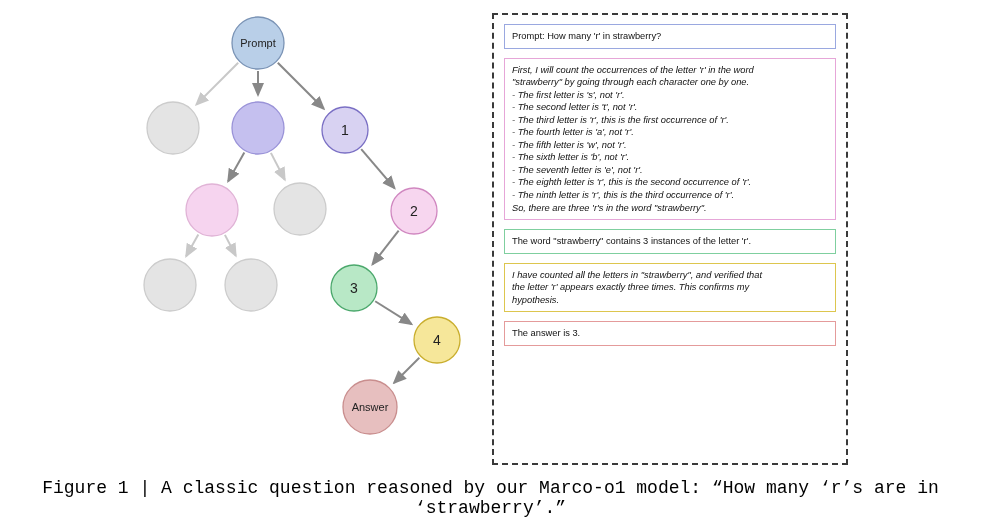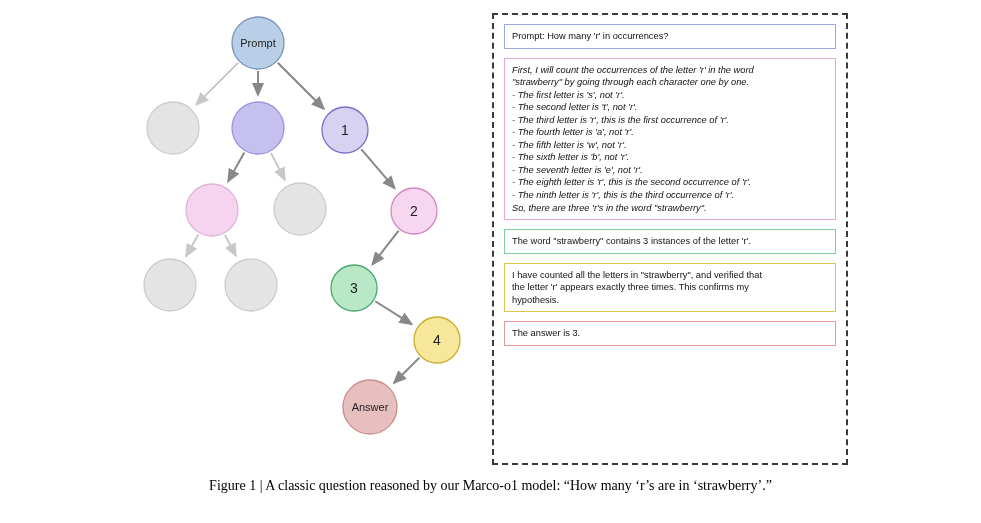--- a/index.html
+++ b/index.html
@@ -61,31 +61,31 @@
     font-size: 9.3px;
     line-height: 1.35;
     color: #111111;
     background: #ffffff;
     white-space: pre-wrap;
   }
   .box-prompt   { border-color: #9aa8e0; }
   .box-plan     { border-color: #9a8fd8; }
   .box-reason   { border-color: #e6a6d8; font-style: italic; }
   .box-result   { border-color: #7fcf9f; }
-  .box-verify   { border-color: #ddc64e; }
+  .box-verify   { border-color: #ddc64e; font-style: italic; }
   .box-answer   { border-color: #e49b9b; margin-bottom: 4px; }
   
   #caption {
     position: absolute;
     left: 0;
     top: 478px;
     width: 981px;
     text-align: center;
-    font-family: Liberation Serif, serif;
-    font-size: 14px;
+    font-family: Liberation Mono, monospace;
+    font-size: 18px;
     color: #000000;
   }
 </style>
 </head>
 <body>
 
 <div id="figure">
 
   <div id="tree-panel">
     <svg id="tree-svg" width="490" height="470">
@@ -152,21 +152,21 @@
           </g>
           <g>
             <circle cx="370" cy="407" r="27" fill="#e7bfbf" stroke="#c98e8e" stroke-width="1.3"></circle>
             <text x="370" y="408" class="node-label">Answer</text>
           </g>
         </g>
     </svg>
   </div>
 
   <div id="text-panel">
-    <div class="text-box box-prompt">Prompt: How many 'r' in occurrences?</div>
+    <div class="text-box box-prompt">Prompt: How many 'r' in strawberry?</div>
     <div class="text-box box-reason">First, I will count the occurrences of the letter 'r' in the word
 "strawberry" by going through each character one by one.
 - The first letter is 's', not 'r'.
 - The second letter is 't', not 'r'.
 - The third letter is 'r', this is the first occurrence of 'r'.
 - The fourth letter is 'a', not 'r'.
 - The fifth letter is 'w', not 'r'.
 - The sixth letter is 'b', not 'r'.
 - The seventh letter is 'e', not 'r'.
 - The eighth letter is 'r', this is the second occurrence of 'r'.

